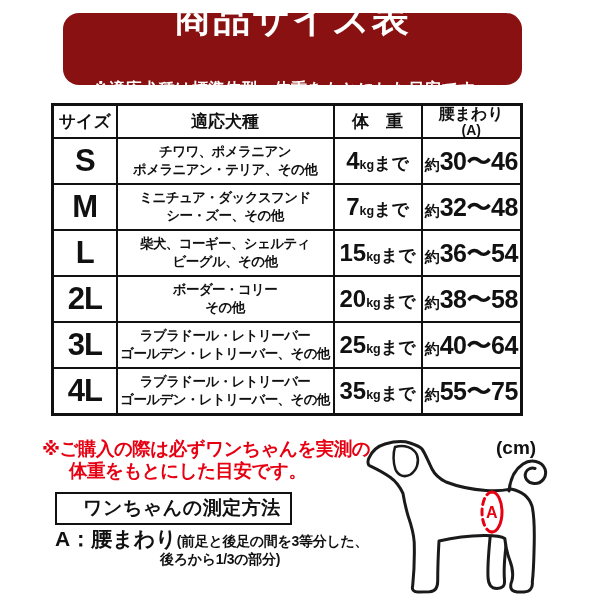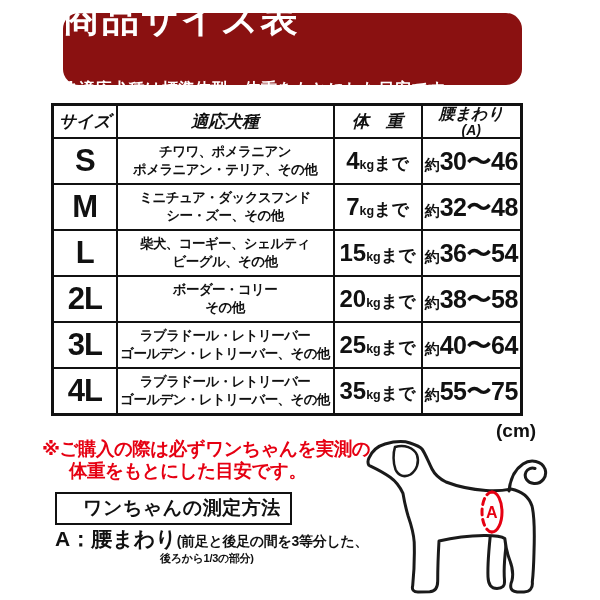--- a/index.html
+++ b/index.html
@@ -16,21 +16,21 @@
     color:var(--ink);
     overflow:hidden;
   }
   .abs{position:absolute;}
 
   
   .banner{
     left:63px; top:13px; width:459px; height:72px;
     background:var(--banner-bg);
     border-radius:16px;
-    display:flex; flex-direction:column; justify-content:center;
+    display:flex; flex-direction:column; align-items:center; justify-content:center;
     padding-top:2px;
     gap:36px;
   }
   .banner-title{
     color:#fff; font-size:37px; font-weight:bold; line-height:1.05; letter-spacing:2px;
   }
   .banner-sub{
     color:#fff; font-size:16px; font-weight:bold; margin-top:5px; letter-spacing:0.5px;
   }
 
@@ -40,21 +40,21 @@
     width:469px; table-layout:fixed;
     border-collapse:collapse;
     border:3px solid var(--ink);
   }
   .size-table th,.size-table td{
     border:2px solid var(--ink);
     text-align:center; vertical-align:middle;
     padding:0;
     font-weight:bold;
   }
-  .size-table thead tr{height:32px;font-style:italic;}
+  .size-table thead tr{height:32px;}
   .size-table tbody tr{height:46px;}
   .size-table th{font-size:17px;}
   .waist-h1{font-size:16px;line-height:1.05;}
   .waist-h2{font-size:14px;line-height:1.05;}
   td.size-cell{font-size:31px;letter-spacing:-1px;}
   td.breeds-cell div{font-size:13.5px;line-height:1.35;letter-spacing:-0.6px;}
   .w-num{font-size:24px;}
   .w-unit{font-size:12.5px;}
   .w-suffix{font-size:17px;}
   .waist-prefix{font-size:15px;}
@@ -62,40 +62,40 @@
 
   
   .purchase-note{
     left:42px; top:438px;
     color:var(--accent); font-weight:bold; font-size:18.5px; line-height:1.18;
     letter-spacing:-0.5px;
   }
   .purchase-note .l2{padding-left:27px;}
 
   .unit-label{
-    left:496px; top:420px;
+    left:496px; top:437px;
     font-size:19px; font-weight:600; color:var(--ink);
   }
 
   .measure-box{
     left:55px; top:492px;
     border:2px solid var(--ink);
     padding:1px 9px 2px 26px;
     font-size:19px; font-weight:bold; letter-spacing:0.5px;
   }
   .measure-line{
     left:55px; top:525px;
     display:flex; align-items:baseline;
     white-space:nowrap;
   }
   .measure-a{font-size:21px;font-weight:bold;}
   .measure-desc1{font-size:14px;font-weight:bold;letter-spacing:-0.3px;}
   .measure-desc2{
     left:160px; top:551px;
-    font-size:11px; font-weight:bold; letter-spacing:-0.3px;
+    font-size:14px; font-weight:bold; letter-spacing:-0.3px;
   }
 
   
   .dog-svg{left:364px; top:439px;}
 </style>
 </head>
 <body>
 
 <div class="abs banner">
   <div class="banner-title">商品サイズ表</div>

